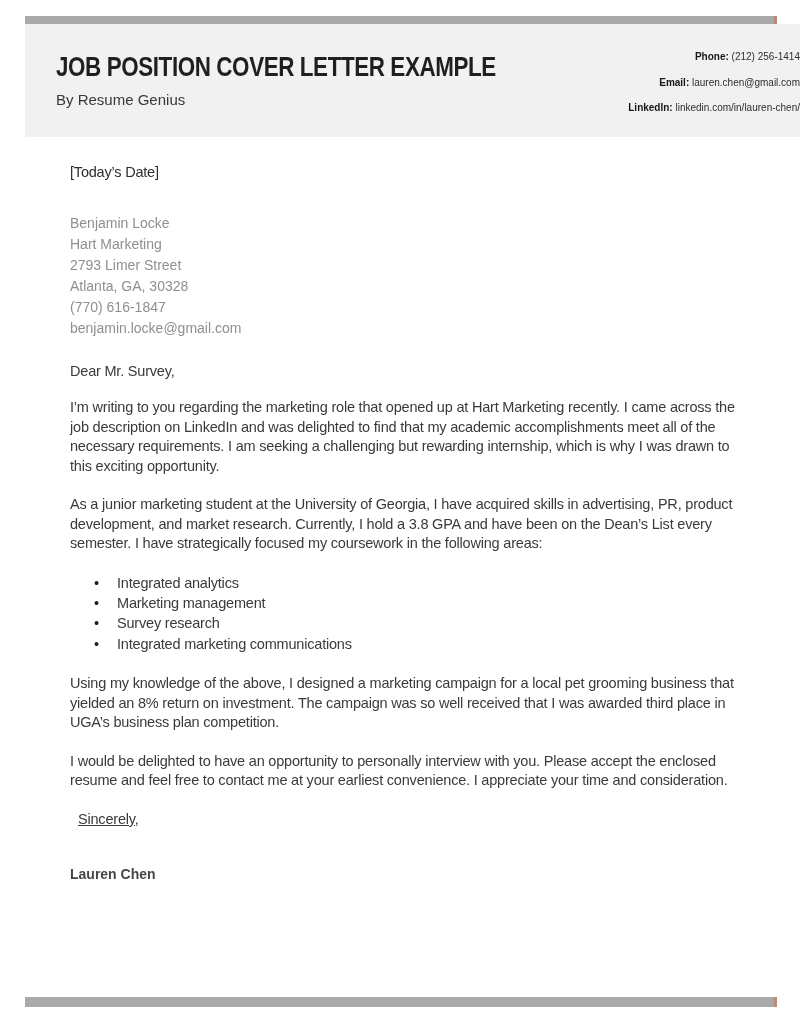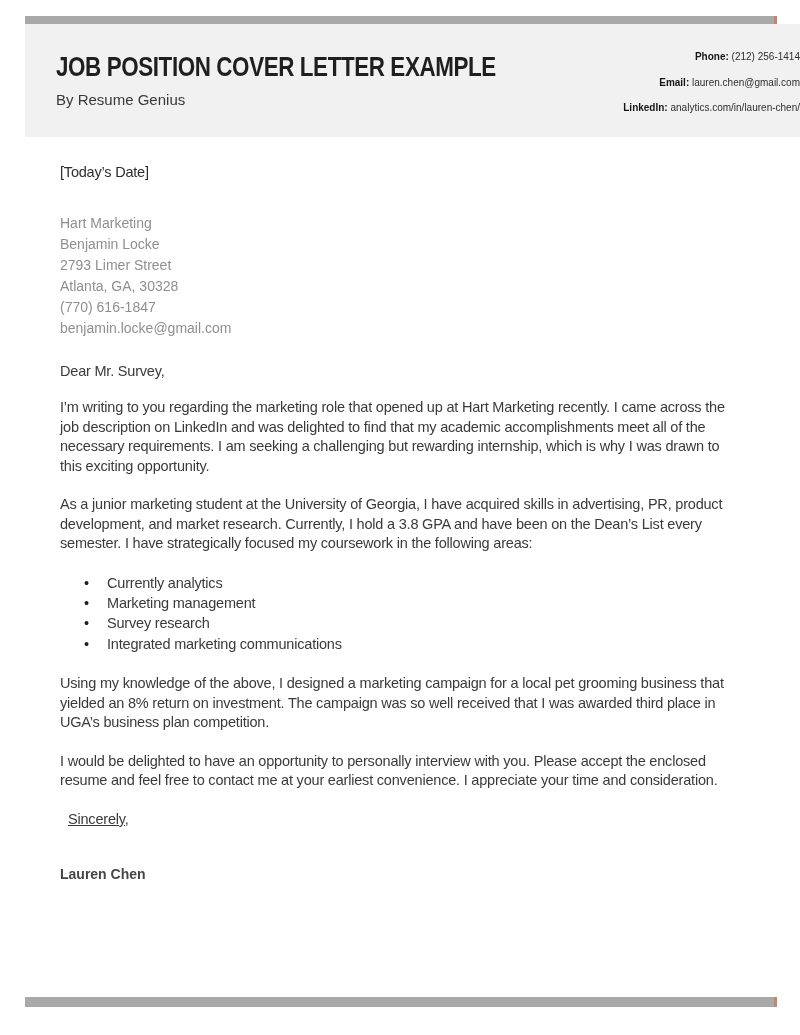--- a/index.html
+++ b/index.html
@@ -54,21 +54,21 @@
   .contact {
     padding-top: 20px;
     text-align: right;
     font-size: 10px;
     line-height: 25.5px;
     color: #2e2e2e;
   }
   .contact-label { font-weight: 700; color: #161616; }
   .letter {
     position: absolute;
-    left: 60px; top: 137px;
+    left: 70px; top: 137px;
     width: 670px;
     color: #3a3a3a;
     font-size: 14.5px;
     letter-spacing: -0.2px;
     line-height: 19.5px;
   }
   .date { margin: 26px 0 30px; color: #2d2d2d; }
   .recipient {
     margin: 0 0 23px;
     color: #8f8f8f;
@@ -119,45 +119,45 @@
       <div class="byline">By Resume Genius</div>
     </div>
     <div class="contact">
         <div class="contact-row">
         <span class="contact-label">Phone:</span><span class="contact-value"> (212) 256-1414</span>
       </div>
         <div class="contact-row">
         <span class="contact-label">Email:</span><span class="contact-value"> lauren.chen@gmail.com</span>
       </div>
         <div class="contact-row">
-        <span class="contact-label">LinkedIn:</span><span class="contact-value"> analytics.com/in/lauren-chen/</span>
+        <span class="contact-label">LinkedIn:</span><span class="contact-value"> linkedin.com/in/lauren-chen/</span>
       </div>
       </div>
   </header>
 
   <main class="letter">
     <p class="date">[Today’s Date]</p>
 
     <div class="recipient">
+        <div class="recipient-line">Benjamin Locke</div>
         <div class="recipient-line">Hart Marketing</div>
-        <div class="recipient-line">Benjamin Locke</div>
         <div class="recipient-line">2793 Limer Street</div>
         <div class="recipient-line">Atlanta, GA, 30328</div>
         <div class="recipient-line">(770) 616-1847</div>
         <div class="recipient-line">benjamin.locke@gmail.com</div>
       </div>
 
     <p class="salutation">Dear Mr. Survey,</p>
 
     <p class="para">I’m writing to you regarding the marketing role that opened up at Hart Marketing recently. I came across the job description on LinkedIn and was delighted to find that my academic accomplishments meet all of the necessary requirements. I am seeking a challenging but rewarding internship, which is why I was drawn to this exciting opportunity.</p>
 
     <p class="para">As a junior marketing student at the University of Georgia, I have acquired skills in advertising, PR, product development, and market research. Currently, I hold a 3.8 GPA and have been on the Dean’s List every semester. I have strategically focused my coursework in the following areas:</p>
 
     <ul class="bullets">
-        <li class="bullet-item">Currently analytics</li>
+        <li class="bullet-item">Integrated analytics</li>
         <li class="bullet-item">Marketing management</li>
         <li class="bullet-item">Survey research</li>
         <li class="bullet-item">Integrated marketing communications</li>
       </ul>
 
     <p class="para">Using my knowledge of the above, I designed a marketing campaign for a local pet grooming business that yielded an 8% return on investment. The campaign was so well received that I was awarded third place in UGA’s business plan competition.</p>
 
     <p class="para">I would be delighted to have an opportunity to personally interview with you. Please accept the enclosed resume and feel free to contact me at your earliest convenience. I appreciate your time and consideration.</p>
 
     <p class="closing">Sincerely,</p>

